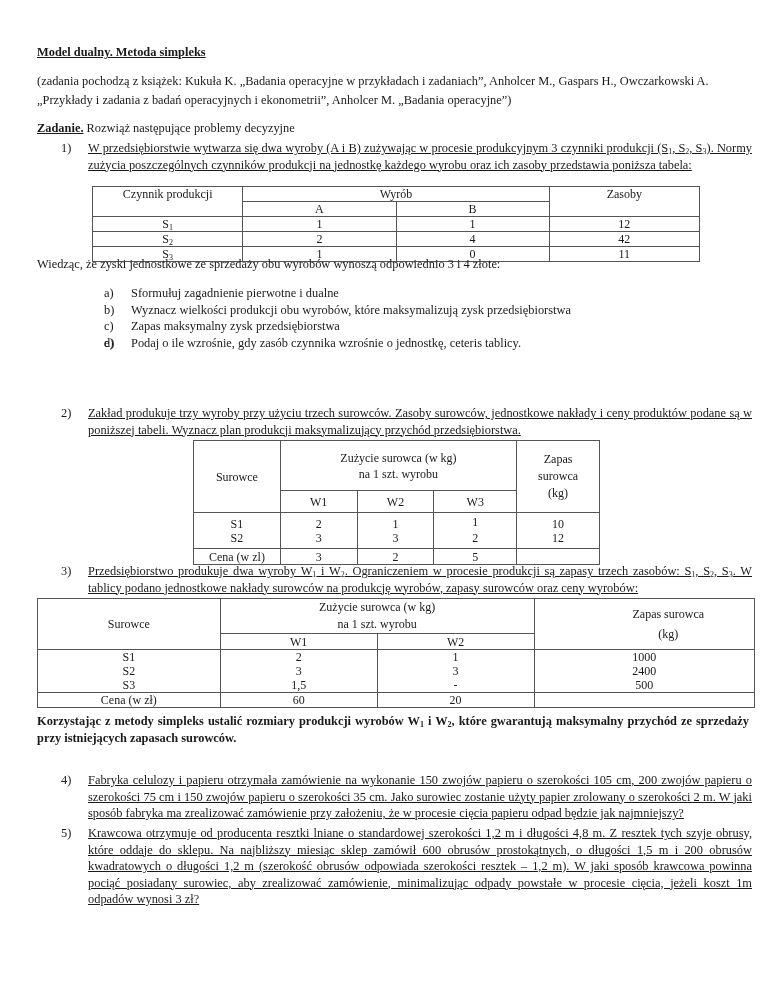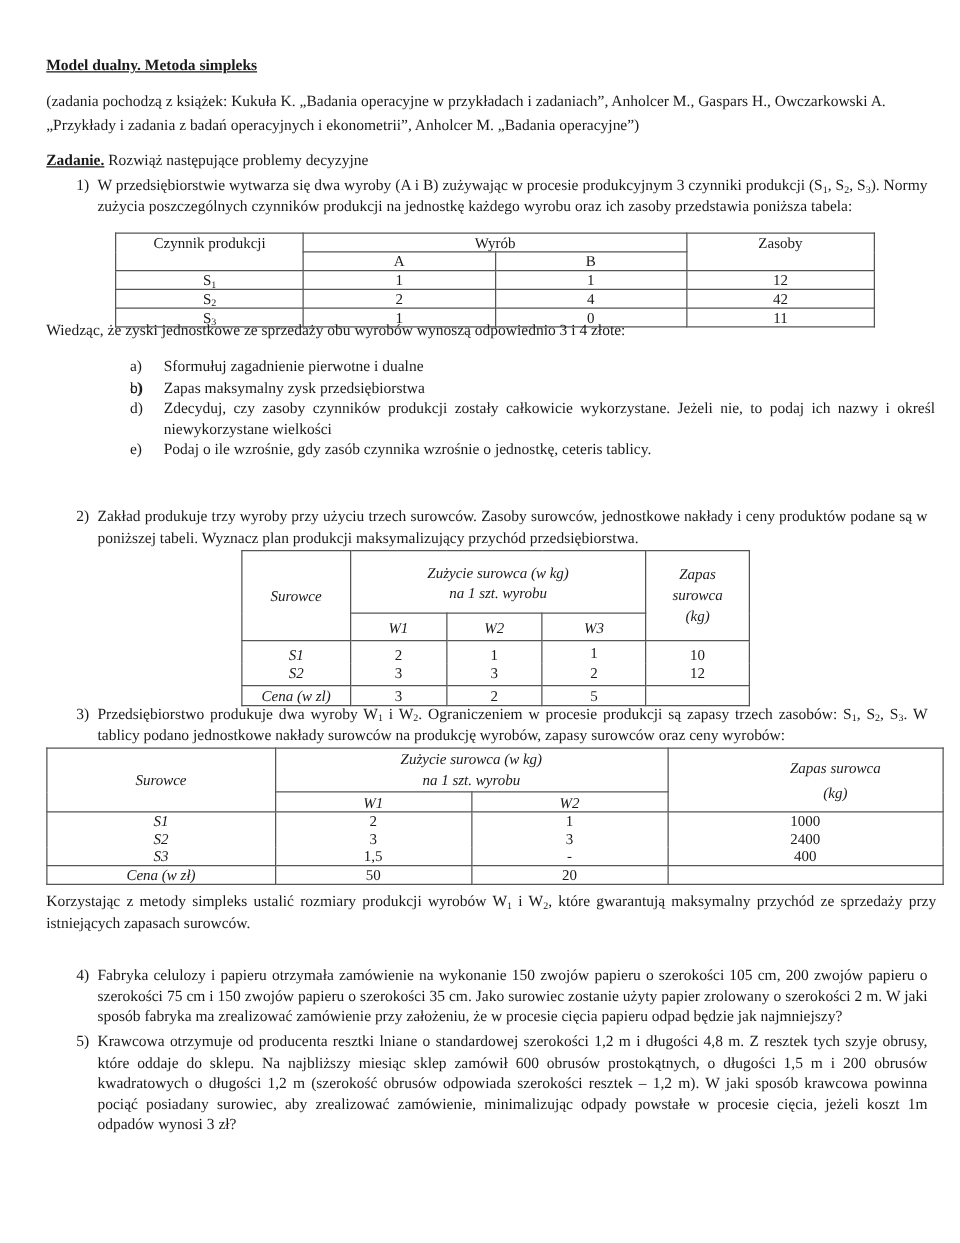--- a/index.html
+++ b/index.html
@@ -7,26 +7,26 @@
     width: 768px; height: 994px; position: relative; overflow: hidden;
     font-family: "Liberation Serif", "DejaVu Serif", serif;
     font-size: 12.4px; color: #1a1a1a; line-height: 1.45;
   }
   .abs { position: absolute; }
   .title { left: 37px; top: 44px; font-weight: bold; text-decoration: underline; font-size: 12.4px; }
   .sources { left: 37px; top: 72px; width: 710px; line-height: 19px; }
   .zadanie { left: 37px; top: 120px; }
   .zadanie b { text-decoration: underline; }
   .num { position: absolute; left: 61px; }
-  .para { position: absolute; left: 78px; width: 664px; line-height: 16.5px; text-align: justify; }
+  .para { position: absolute; left: 88px; width: 664px; line-height: 16.5px; text-align: justify; text-decoration: underline; }
   .just { text-align: justify; text-align-last: left; }
   table { border-collapse: collapse; position: absolute; }
   td, th { font-weight: normal; text-align: center; padding: 0; border: 1px solid #555; line-height: 14px; font-size: 12px; }
   .t1 td { height: 14px; margin-left: 24px; }
-  .t2 td, .t3 td { font-style: italic; }
+  .t2 td, .t3 td { }
   .t2 td.n, .t3 td.n { font-style: normal; }
   .noT { border-top: none; }
   .noB { border-bottom: none; }
   .list { position: absolute; left: 104px; width: 644px; line-height: 16.5px; }
   .list .li { position: relative; padding-left: 27px; }
   .list .li span.lt { position: absolute; left: 0; }
   sub { font-size: 8px; vertical-align: -2px; line-height: 0; }
 </style>
 </head>
 <body>
@@ -67,23 +67,23 @@
     <td>0</td>
     <td>11</td>
   </tr>
 </tbody>
   </table>
 
 <div class="abs" style="left:37px; top:256px;">Wiedząc, że zyski jednostkowe ze sprzedaży obu wyrobów wynoszą odpowiednio 3 i 4 złote:</div>
 
 <div class="list" style="top:285px;">
   <div class="li"><span class="lt">a)</span><span>Sformułuj zagadnienie pierwotne i dualne</span></div>
-  <div class="li"><span class="lt">b)</span></div>
+  <div class="li"><span class="lt">b)</span><span>Wyznacz wielkości produkcji obu wyrobów, które maksymalizują zysk przedsiębiorstwa</span></div>
   <div class="li"><span class="lt">c)</span><span>Zapas maksymalny zysk przedsiębiorstwa</span></div>
-  <div class="li just"><span class="lt">d)</span><span>Zdecyduj, czy zasoby czynników produkcji zostały całkowicie wykorzystane. Jeżeli nie, to podaj ich nazwy i określ niewykorzystane wielkości</span></div>
+  <div class="li just"><span class="lt">d)</span></div>
   <div class="li"><span class="lt">e)</span><span>Podaj o ile wzrośnie, gdy zasób czynnika wzrośnie o jednostkę, ceteris tablicy.</span></div>
 </div>
 
 <div class="num" style="top:405px">2)</div>
 <div class="para just" style="top:405px">Zakład produkuje trzy wyroby przy użyciu trzech surowców. Zasoby surowców, jednostkowe nakłady i ceny produktów podane są w poniższej tabeli. Wyznacz plan produkcji maksymalizujący przychód przedsiębiorstwa.</div>
 
 <table class="t2" style="left:193px; top:440px; width:407px;">
   <tbody>
       <tr style="height:50px;">
     <td rowspan="2" style="width:86px;">Surowce</td>
@@ -142,30 +142,30 @@
   <tr>
     <td class="noB noT">S2</td>
     <td class="n noB noT">3</td>
     <td class="n noB noT">3</td>
     <td class="n noB noT">2400</td>
   </tr>
   <tr>
     <td class="noT">S3</td>
     <td class="n noT">1,5</td>
     <td class="n noT">-</td>
-    <td class="n noT">400</td>
+    <td class="n noT">500</td>
   </tr>
   <tr>
     <td>Cena (w zł)</td>
-    <td class="n">50</td>
+    <td class="n">60</td>
     <td class="n">20</td>
     <td class="n"></td>
   </tr>
 </tbody>
   </table>
 
-<div class="abs just" style="left:37px; top:713px; width:712px; line-height:17px;">Korzystając z metody simpleks ustalić rozmiary produkcji wyrobów W<sub>1</sub> i W<sub>2</sub>, które gwarantują maksymalny przychód ze sprzedaży przy istniejących zapasach surowców.</div>
+<div class="abs just" style="left:37px; top:713px; width:712px; line-height:17px;font-weight:bold;">Korzystając z metody simpleks ustalić rozmiary produkcji wyrobów W<sub>1</sub> i W<sub>2</sub>, które gwarantują maksymalny przychód ze sprzedaży przy istniejących zapasach surowców.</div>
 
 <div class="num" style="top:772px">4)</div>
 <div class="para just" style="top:772px">Fabryka celulozy i papieru otrzymała zamówienie na wykonanie 150 zwojów papieru o szerokości 105 cm, 200 zwojów papieru o szerokości 75 cm i 150 zwojów papieru o szerokości 35 cm. Jako surowiec zostanie użyty papier zrolowany o szerokości 2 m. W jaki sposób fabryka ma zrealizować zamówienie przy założeniu, że w procesie cięcia papieru odpad będzie jak najmniejszy?</div>
 
 <div class="num" style="top:825px">5)</div>
 <div class="para just" style="top:825px">Krawcowa otrzymuje od producenta resztki lniane o standardowej szerokości 1,2 m i długości 4,8 m. Z resztek tych szyje obrusy, które oddaje do sklepu. Na najbliższy miesiąc sklep zamówił 600 obrusów prostokątnych, o długości 1,5 m i 200 obrusów kwadratowych o długości 1,2 m (szerokość obrusów odpowiada szerokości resztek – 1,2 m). W jaki sposób krawcowa powinna pociąć posiadany surowiec, aby zrealizować zamówienie, minimalizując odpady powstałe w procesie cięcia, jeżeli koszt 1m odpadów wynosi 3 zł?</div>
 
 </body></html>

